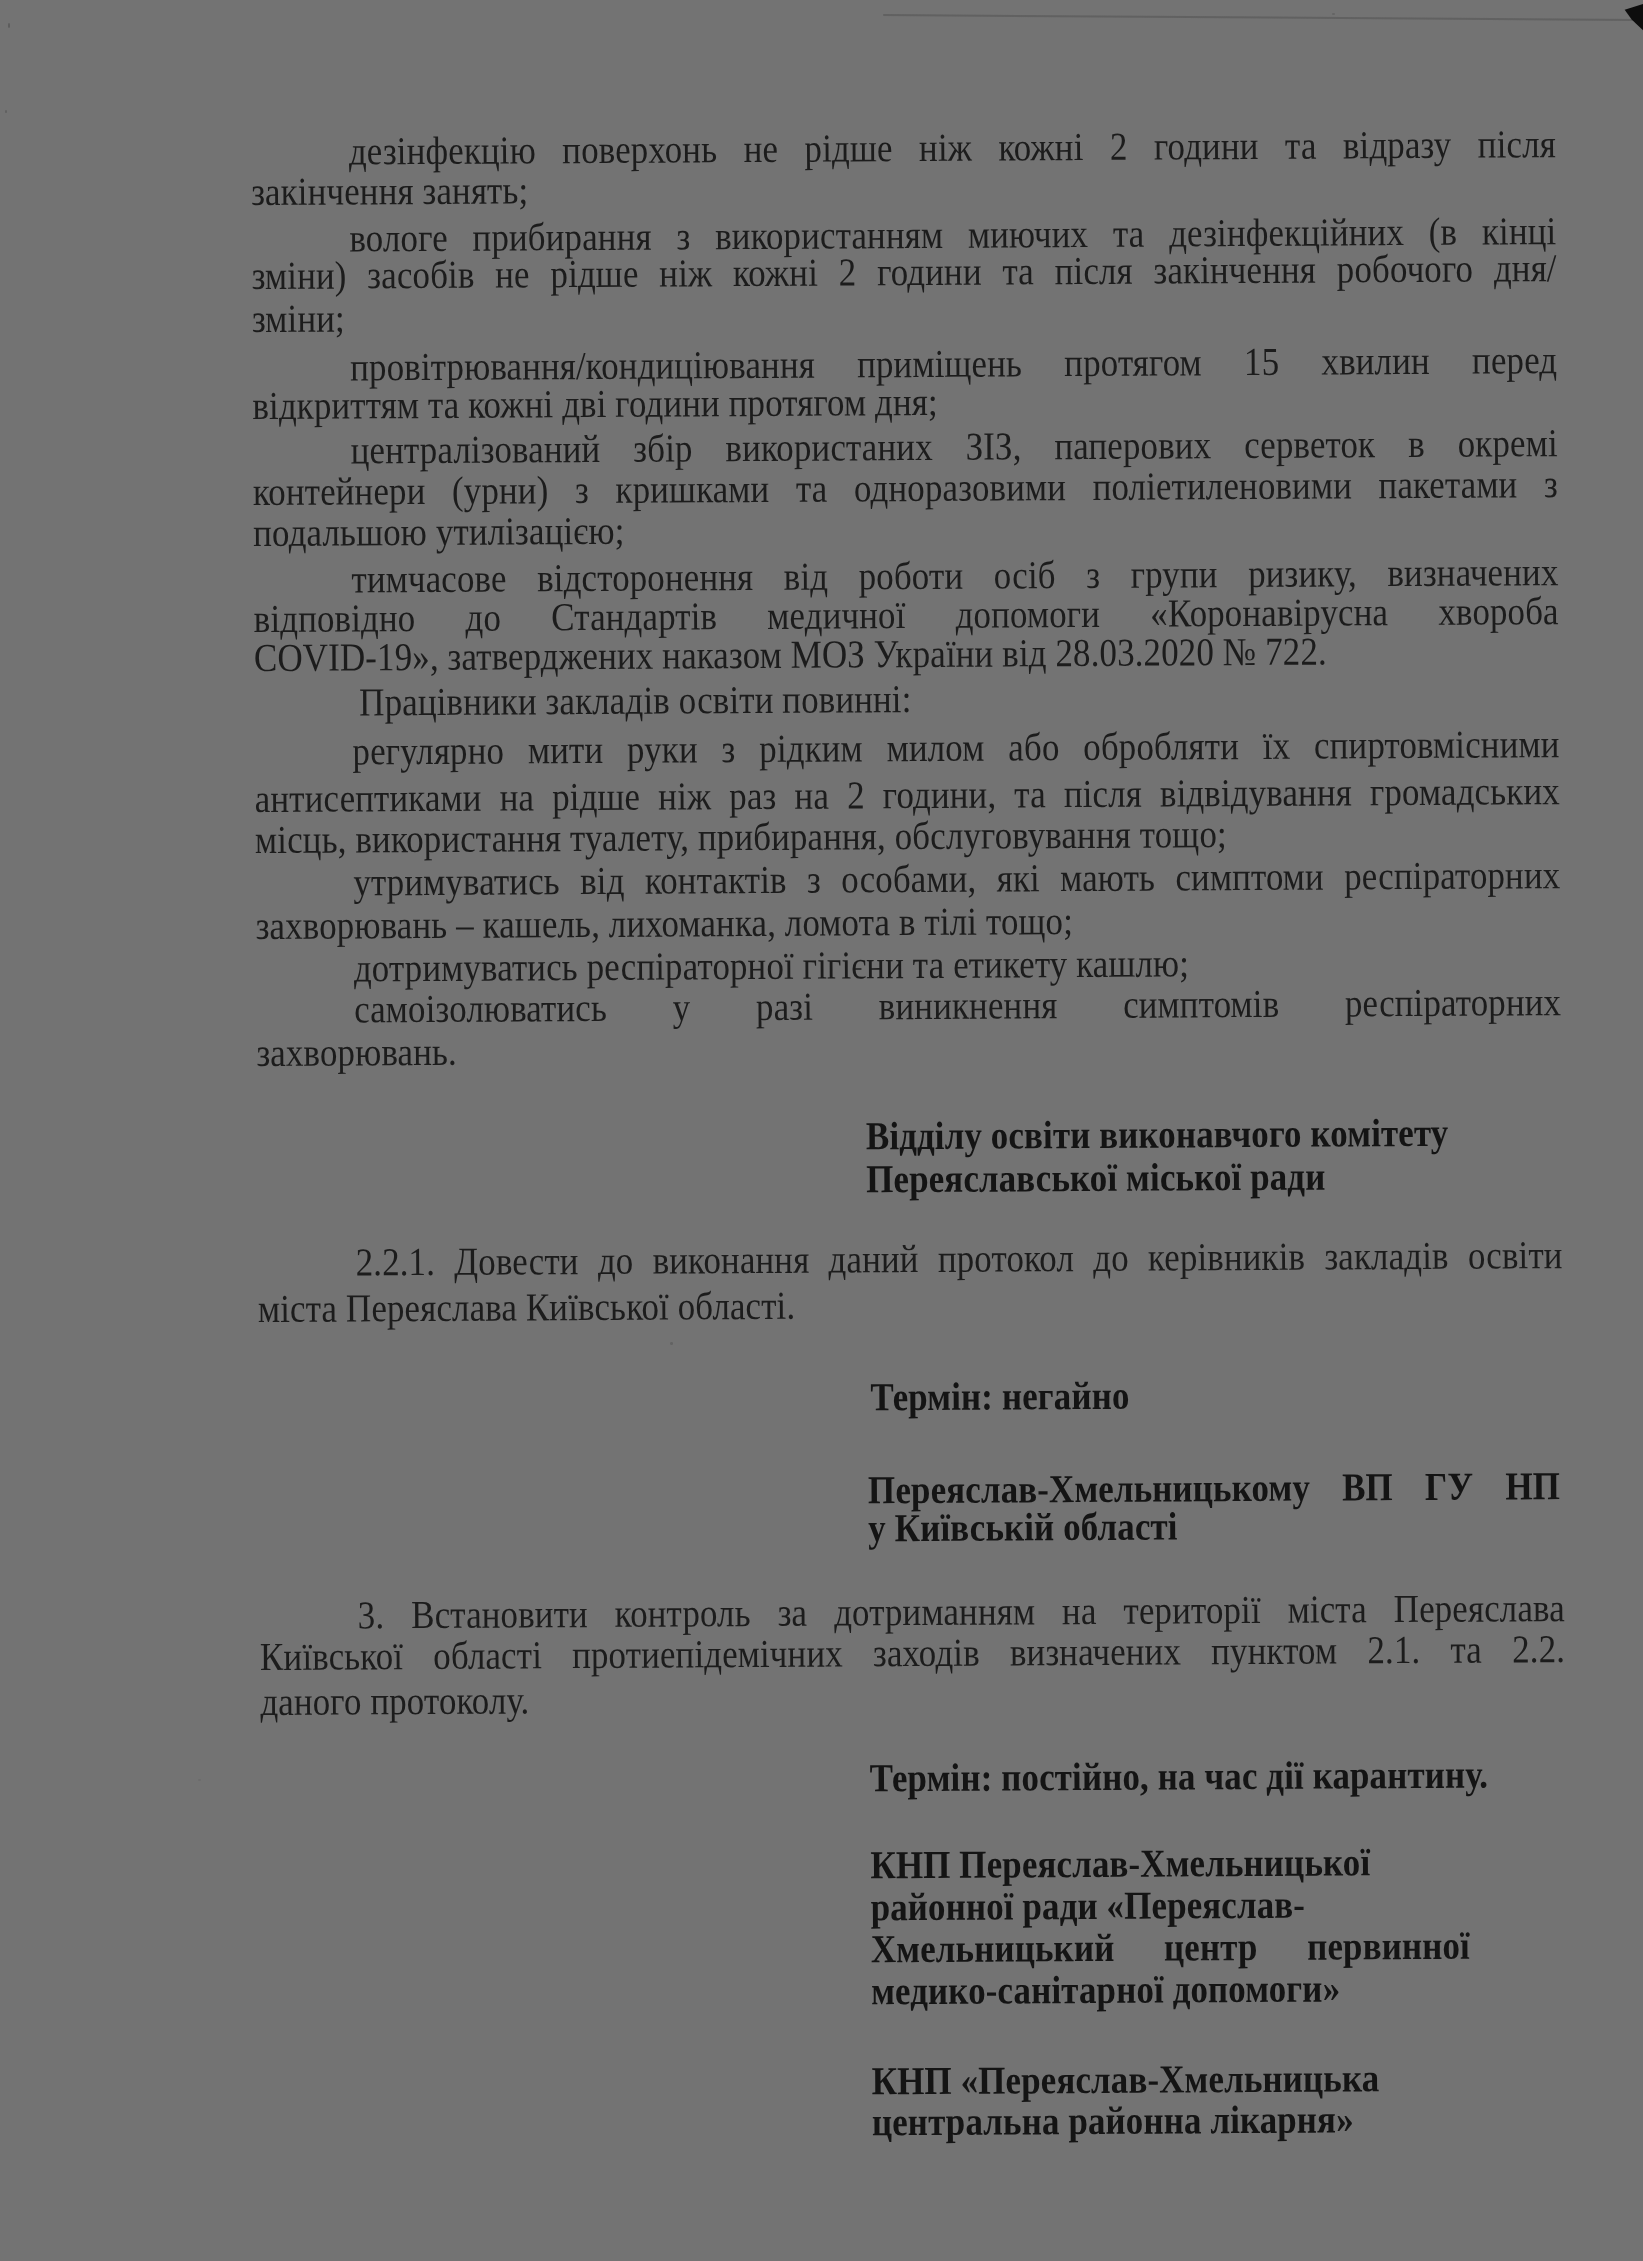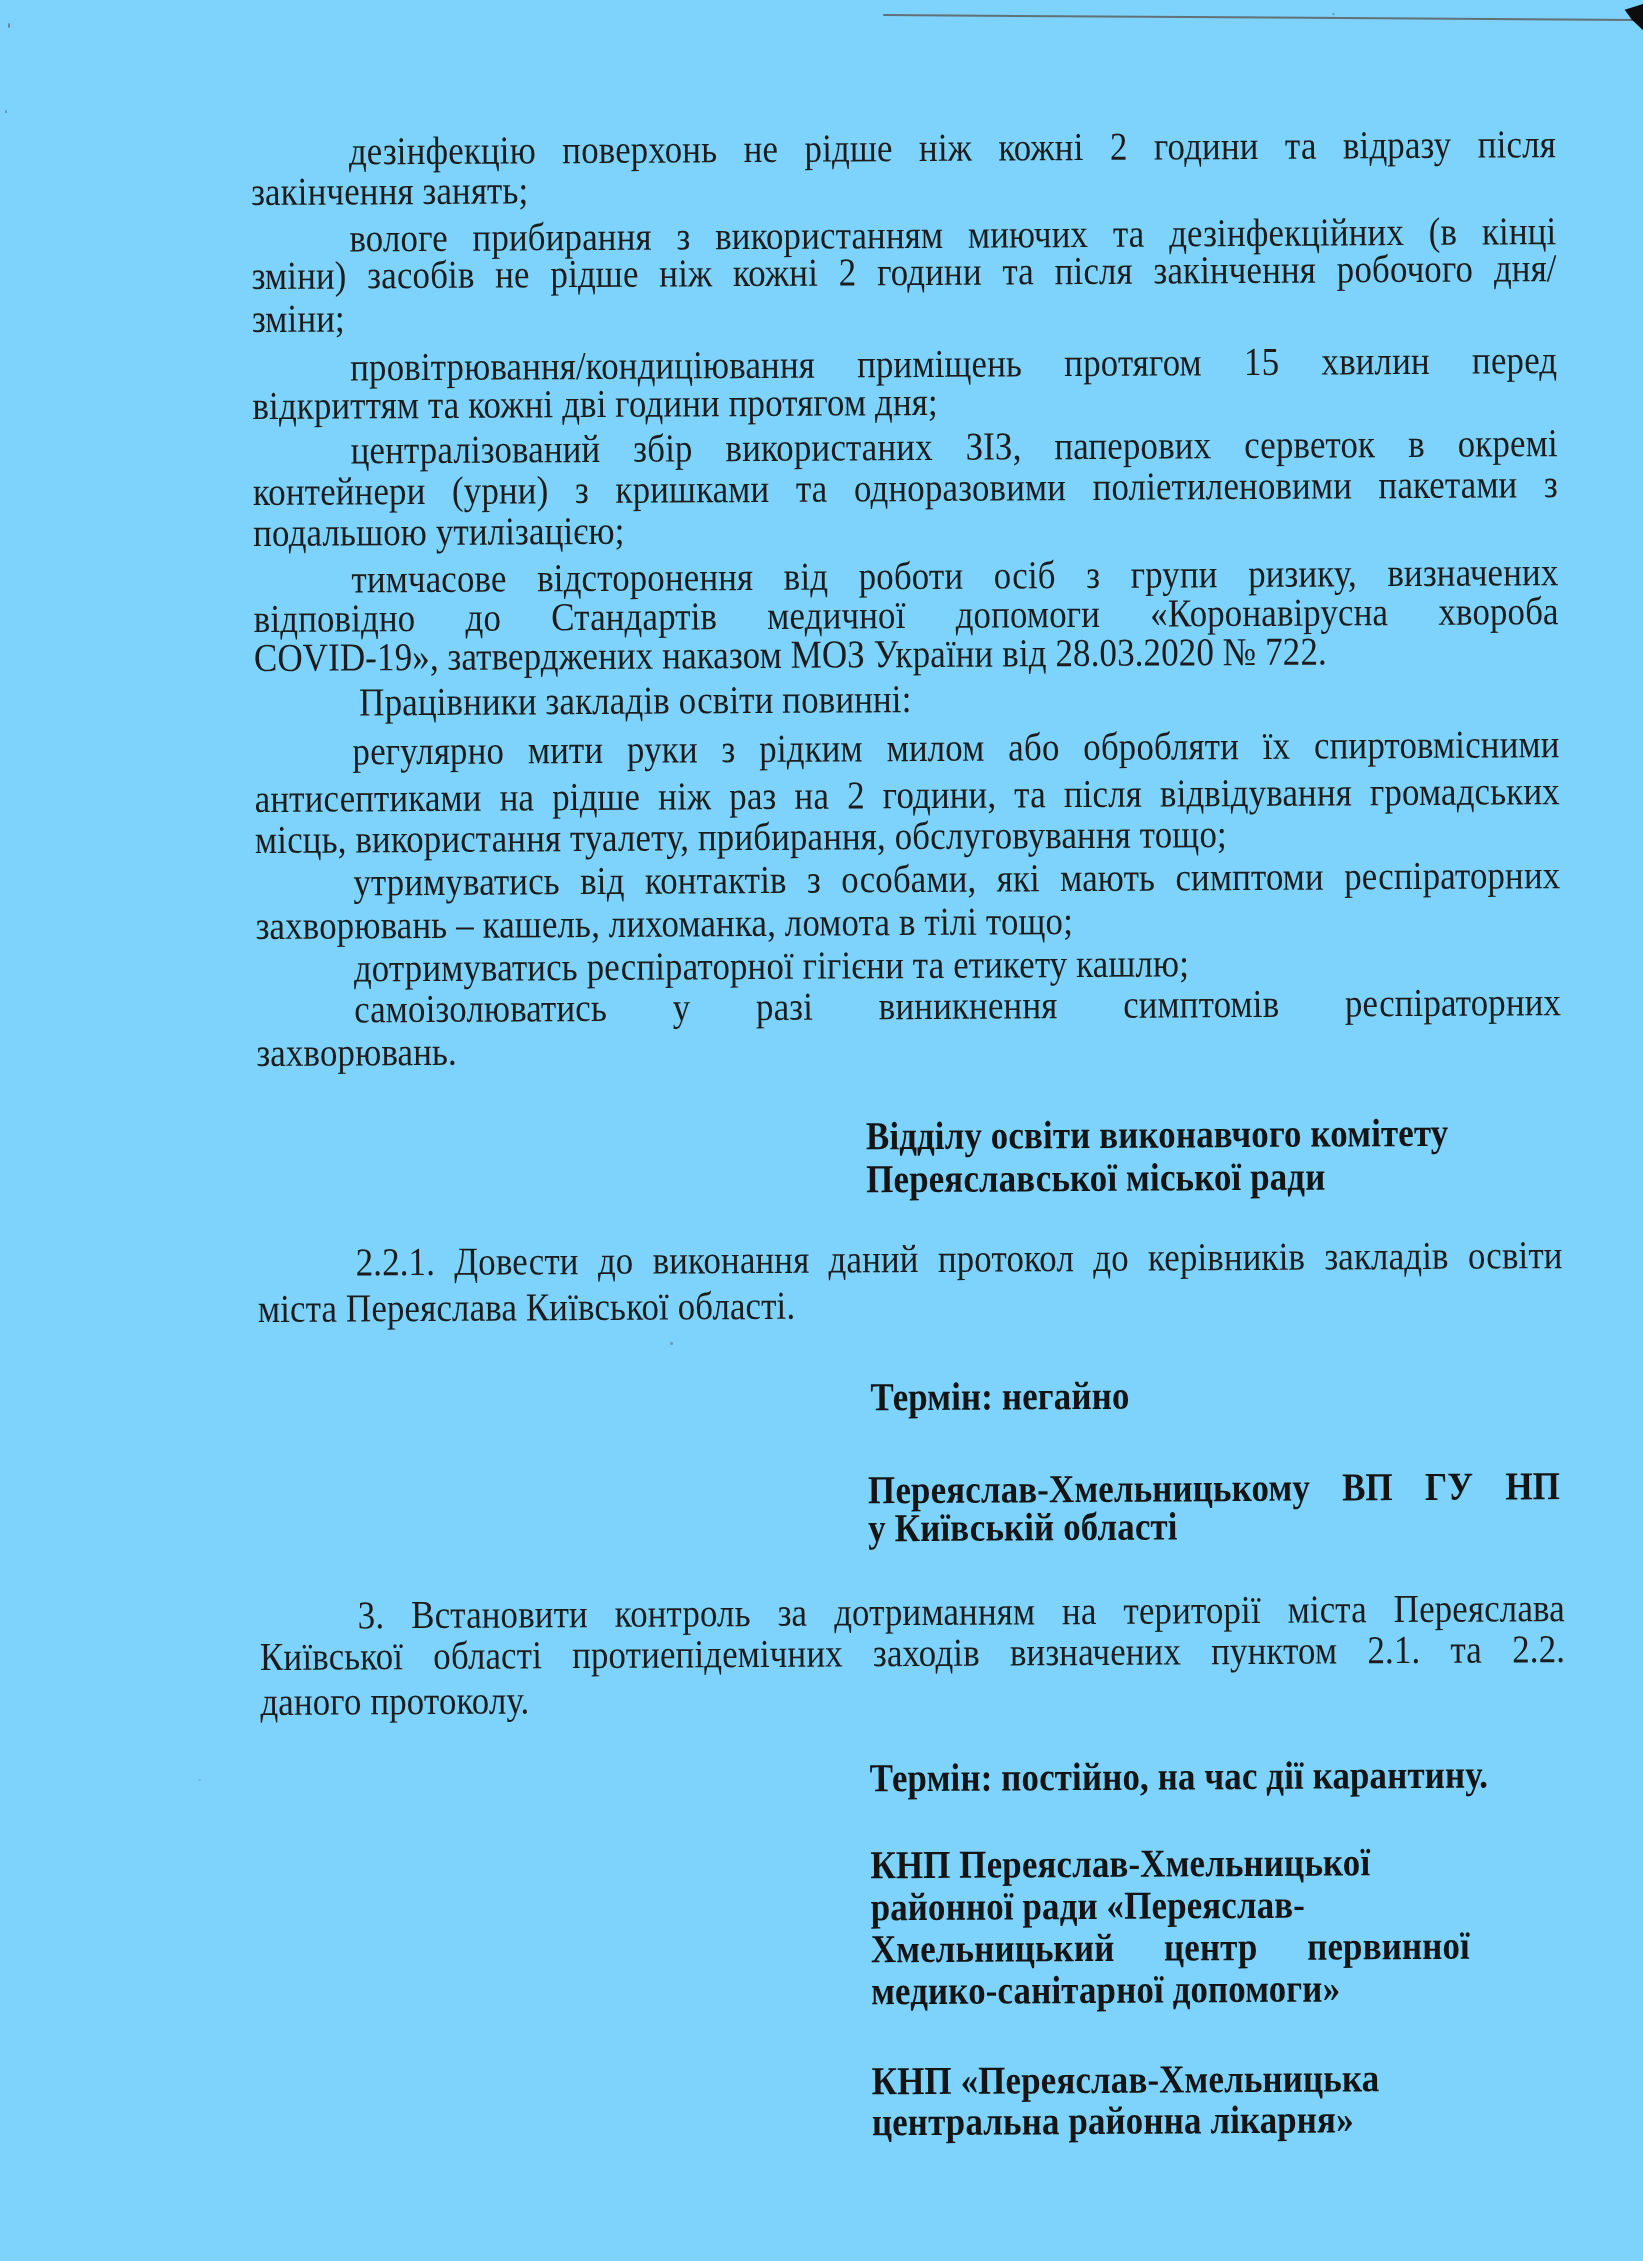--- a/index.html
+++ b/index.html
@@ -1,19 +1,19 @@
 <!DOCTYPE html>
 <html style="font-size:10.3px"><head>
 <meta charset="utf-8">
 <style>
   html,body{margin:0;padding:0;background:#8a8a8a;}
   .sheet{
     position:relative;
     width:1644px;height:2261px;
-    background:#7dd3fc;
+    background:#737373;
     overflow:hidden;
     font-family:"Liberation Serif","DejaVu Serif",serif;
   }
   .content{
     position:absolute;left:0;top:0;width:1644px;height:2261px;
     transform:rotate(-0.35deg);
     transform-origin:258px 1160px;
   }
   .ln{
     position:absolute;

